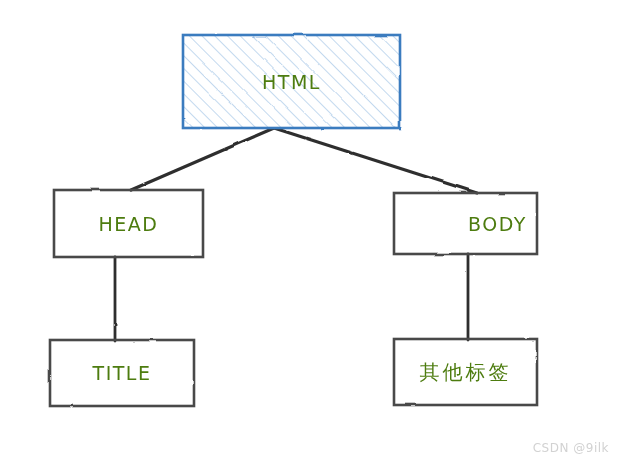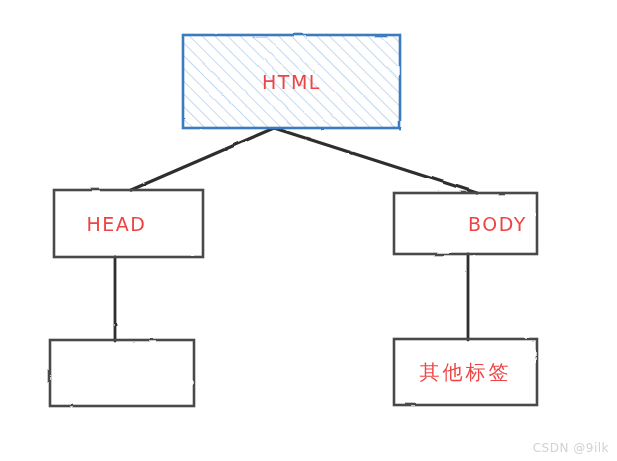--- a/index.html
+++ b/index.html
@@ -23,21 +23,21 @@
     top: 0;
     width: 617px;
     height: 461px;
   }
   .node-label {
     position: absolute;
     display: flex;
     align-items: center;
     justify-content: center;
     pointer-events: none;
-    color: #ef4444;
+    color: #4d7c0f;
     letter-spacing: 1.5px;
   }
   .label-latin {
     font-family: "DejaVu Sans", sans-serif;
     font-size: 19px;
     font-weight: 400;
   }
   .label-cjk {
     font-family: "DejaVu Sans", sans-serif;
     font-size: 20px;
@@ -81,22 +81,23 @@
       <rect x="183" y="35" width="217" height="93" fill="url(#hatch)" stroke="#3a7bbf" stroke-width="2.6"></rect>
       <rect x="54" y="190" width="149" height="67" fill="none" stroke="#4a4a4a" stroke-width="2.6"></rect>
       <rect x="394" y="193" width="143" height="61" fill="none" stroke="#4a4a4a" stroke-width="2.6"></rect>
       <rect x="50" y="340" width="144" height="66" fill="none" stroke="#4a4a4a" stroke-width="2.6"></rect>
       <rect x="394" y="339" width="143" height="66" fill="none" stroke="#4a4a4a" stroke-width="2.6"></rect>
     </g>
   </svg>
 
   <div class="node-label label-latin" style="left:183px; top:35px; width:217px; height:93px;">HTML</div>
 
-  <div class="node-label label-latin" style="left:42px; top:190px; width:149px; height:67px;">HEAD</div>
+  <div class="node-label label-latin" style="left:54px; top:190px; width:149px; height:67px;">HEAD</div>
 
   <div class="node-label label-latin" style="left:394px; top:193px; width:143px; height:61px;padding-left:32px;">BODY</div>
 
+  <div class="node-label label-latin" style="left:50px; top:340px; width:144px; height:66px;">TITLE</div>
 
   <div class="node-label label-cjk" style="left:394px; top:339px; width:143px; height:66px;">其他标签</div>
 
   <div class="watermark">CSDN @9ilk</div>
 
 </div>
 
 </body></html>

